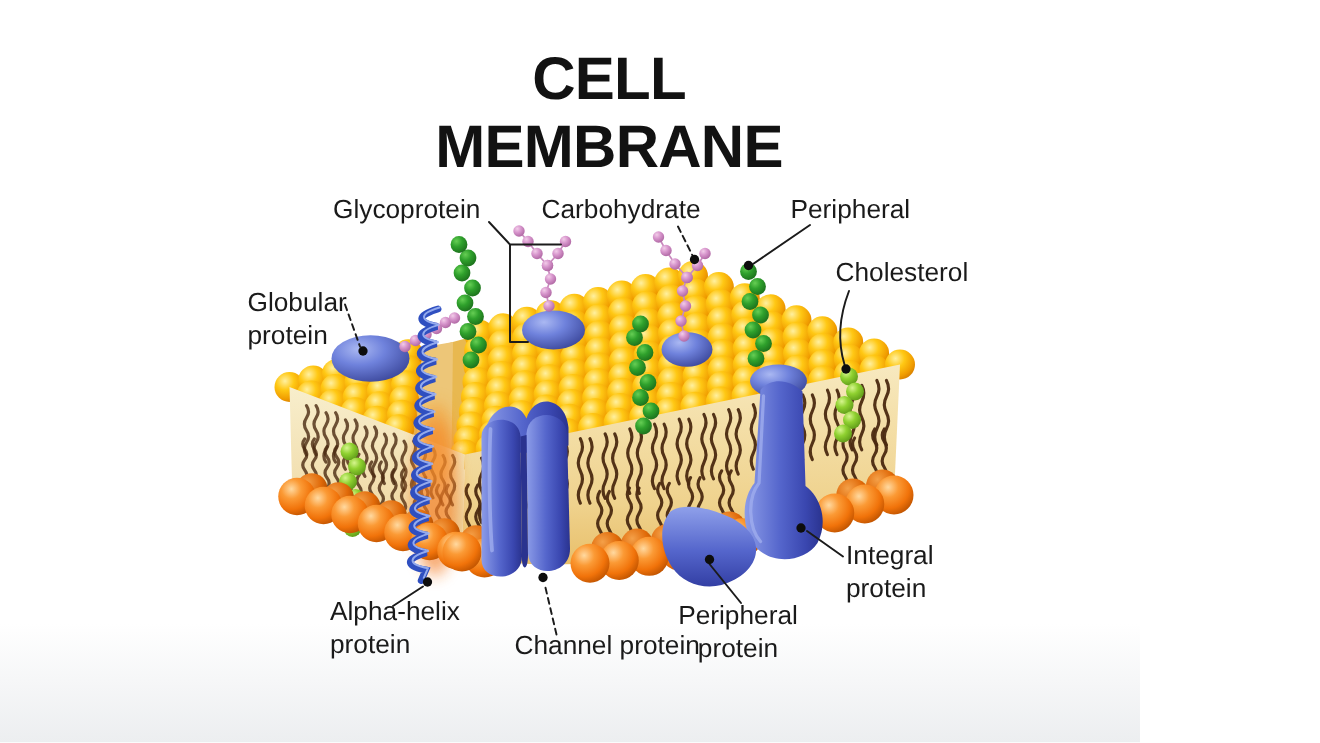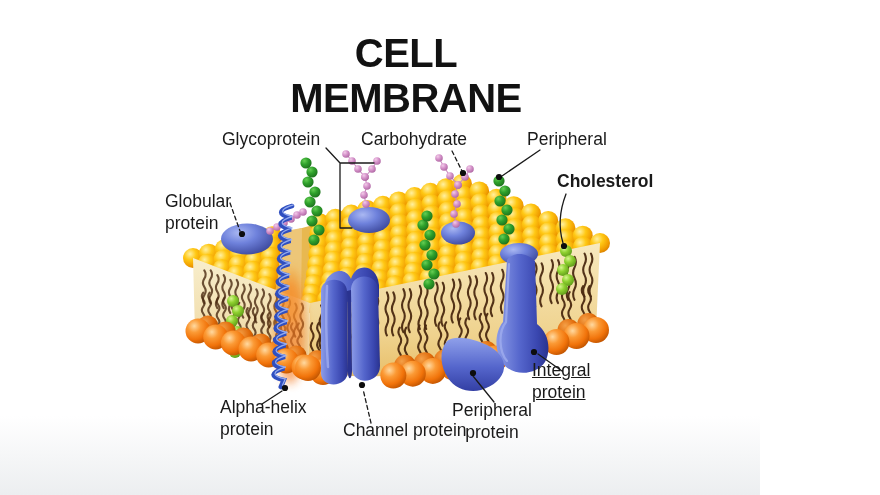--- a/index.html
+++ b/index.html
@@ -6,26 +6,26 @@
   .stage{position:relative;width:760px;height:495px;overflow:hidden;
     background:linear-gradient(180deg,#ffffff 0%,#ffffff 84%,#eceef0 100%);
     font-family:"Liberation Sans",sans-serif;}
   .title{position:absolute;left:250px;top:31px;width:312px;margin:0;text-align:center;
     font-size:40px;font-weight:700;letter-spacing:-0.5px;color:#121212;}
   svg{position:absolute;left:0;top:0;}
   .lbl{position:absolute;font-size:17.5px;line-height:1.24;color:#1a1a1a;white-space:pre-line;}
   .lbl-glycoprotein{left:222px;top:129px;}
   .lbl-carbohydrate{left:361px;top:129px;}
   .lbl-glycolipid{left:527px;top:129px;}
-  .lbl-cholesterol{left:557px;top:171px;font-weight:bold;}
+  .lbl-cholesterol{left:557px;top:171px;}
   .lbl-globular{left:165px;top:191px;}
   .lbl-alpha{left:174px;top:397px;margin-left:46px;}
   .lbl-channel{left:296px;top:420px;margin-left:47px;}
   .lbl-peripheral{left:449px;top:400px;width:86px;text-align:center;}
-  .lbl-integral{left:532px;top:360px;text-decoration:underline;}
+  .lbl-integral{left:564px;top:360px;}
 </style>
 </head>
 <body>
 
 <div class="stage">
   <h1 class="title">CELL MEMBRANE</h1>
   <svg id="art" width="880" height="495" viewBox="0 0 880 495">
       <defs>
         <radialGradient id="rgYellow" cx="35%" cy="30%" r="75%">
           <stop offset="0%" stop-color="#FFF0A0"></stop>

